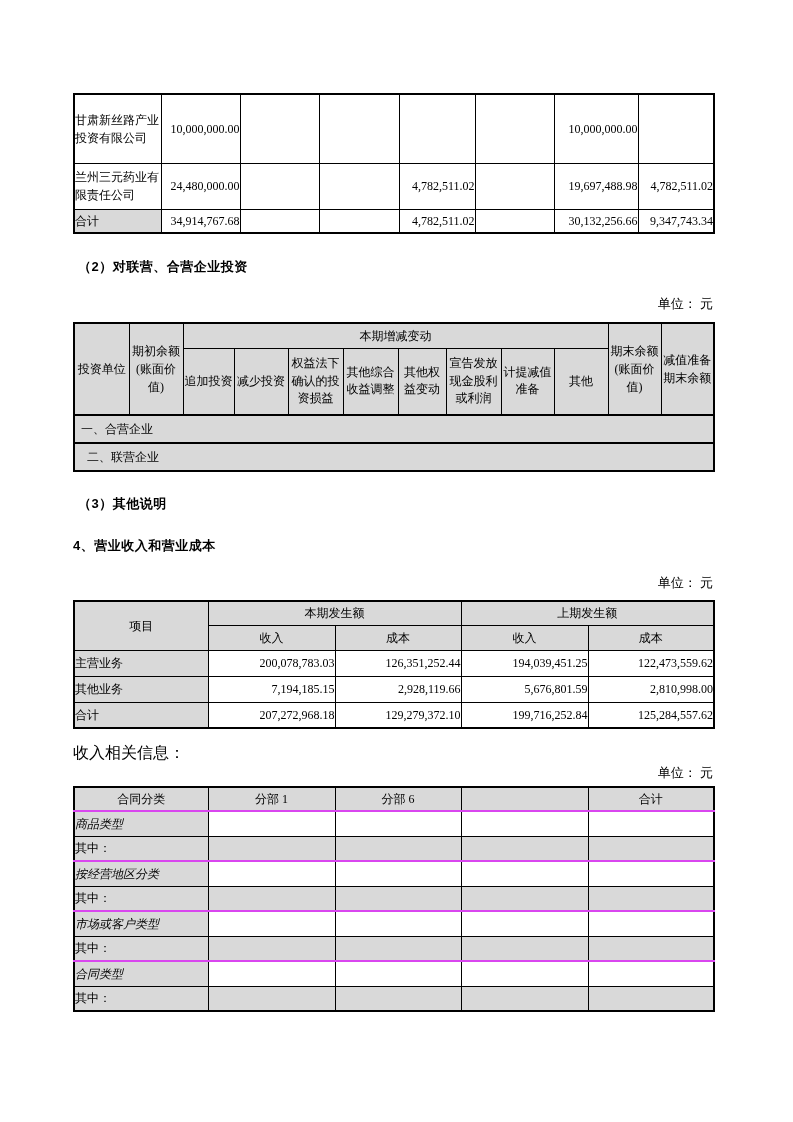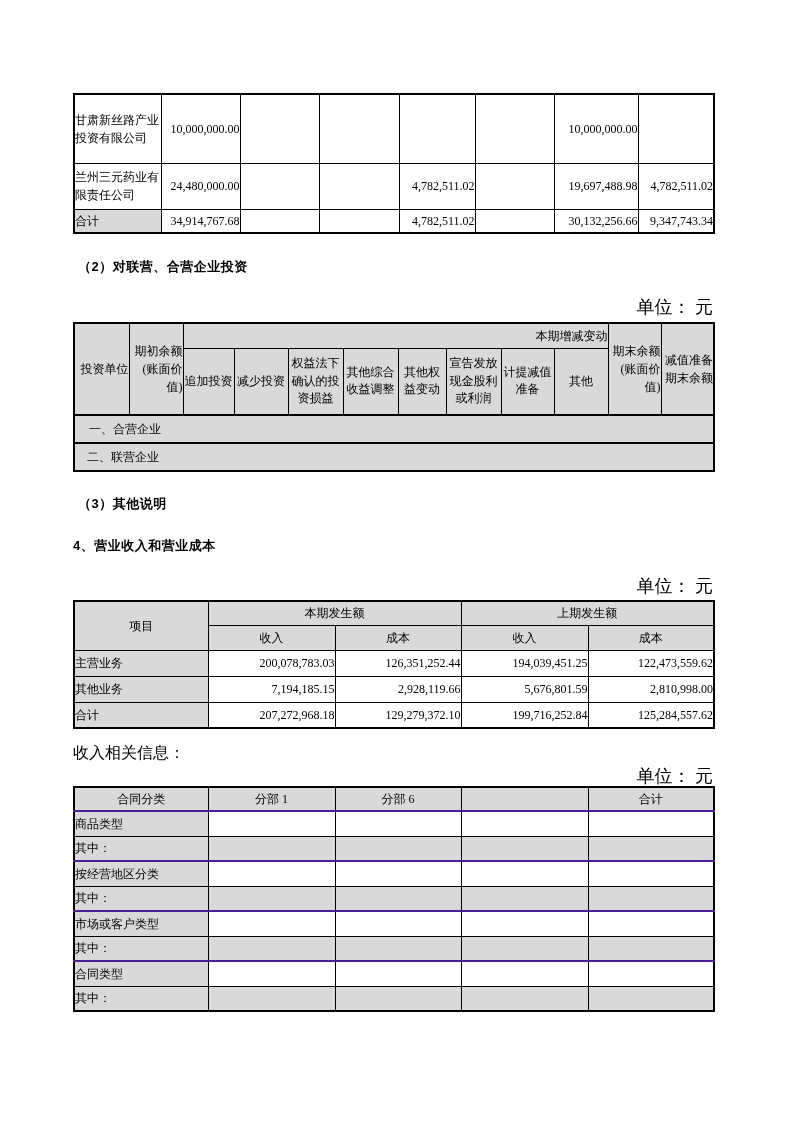--- a/index.html
+++ b/index.html
@@ -3,51 +3,51 @@
 <meta charset="utf-8">
 <style>
   * { margin:0; padding:0; box-sizing:border-box; }
   html,body { background:#fff; }
   .page {
     position:relative; width:793px; height:1122px; background:#ffffff;
     font-family:"Liberation Serif","DejaVu Serif",serif; color:#000; overflow:hidden;
   }
   .abs { position:absolute; }
   .heading { font-family:"Liberation Sans","DejaVu Sans",sans-serif; font-weight:bold; font-size:13px; letter-spacing:0.5px; }
-  .unit { width:640px; left:73px; text-align:right; font-size:18px; }
+  .unit { width:640px; left:73px; text-align:right; font-size:13px; }
   .note { left:73px; font-size:16px; }
 
   table.rpt { border-collapse:collapse; table-layout:fixed; width:640px; border:2px solid #000; }
   .rpt td, .rpt th { border:1px solid #000; font-size:12px; font-weight:normal;
     vertical-align:middle; overflow:hidden; line-height:1.5; padding:0; }
   .gray { background:#d9d9d9; }
   .num { text-align:right; padding-right:3px; }
   .lbl { text-align:left; padding-left:4px; }
   .ctr { text-align:center; padding:1px 2px; }
   .indent { padding-left:18px; }
 
   
   .t1 tr:nth-child(1) td { height:69px; }
   .t1 tr:nth-child(2) td { height:46px; }
   .t1 tr:nth-child(3) td { height:24px; }
 
   
-  .t2 tr.g1 th { height:25px;text-align:right; }
+  .t2 tr.g1 th { height:25px; }
   .t2 tr.g2 th { height:67px; line-height:1.45; }
   .t2 tr.d td { height:28px; border-top-width:2px; }
 
   
   .t3 tr:nth-child(1) th { height:24px; }
   .t3 tr:nth-child(2) th { height:25px; }
   .t3 tr.d td { height:26px; }
 
   
   .t4 tr.hd th { height:24px; }
   .t4 tr.r td { height:25px; }
-  .t4 tr.cat td { border-top:2px solid #4c1d95; }
+  .t4 tr.cat td { border-top:2px solid #d946ef;font-style:italic; }
 </style>
 </head>
 <body>
 
 <div class="page">
 
   <table class="rpt t1 abs" style="top:93px; left:73px;">
     <colgroup>
       <col style="width:87px">
         <col style="width:79px">
@@ -122,21 +122,21 @@
       <th class="ctr gray">追加投资</th>
       <th class="ctr gray">减少投资</th>
       <th class="ctr gray">权益法下确认的投资损益</th>
       <th class="ctr gray">其他综合收益调整</th>
       <th class="ctr gray">其他权益变动</th>
       <th class="ctr gray">宣告发放现金股利或利润</th>
       <th class="ctr gray">计提减值准备</th>
       <th class="ctr gray">其他</th>
     </tr>
     <tr class="d">
-      <td class="lbl gray" colspan="12" style="padding-left:14px;">一、合营企业</td>
+      <td class="lbl gray" colspan="12" style="padding-left:6px;">一、合营企业</td>
     </tr>
     <tr class="d">
       <td class="lbl gray" colspan="12" style="padding-left:12px;">二、联营企业</td>
     </tr>
   </tbody>
     </table>
 
   <div class="heading abs" style="top:495px; left:78px;">（3）其他说明</div>
   <div class="heading abs" style="top:537px; left:73px;">4、营业收入和营业成本</div>
   <div class="unit abs" style="top:574px;">单位： 元</div>

